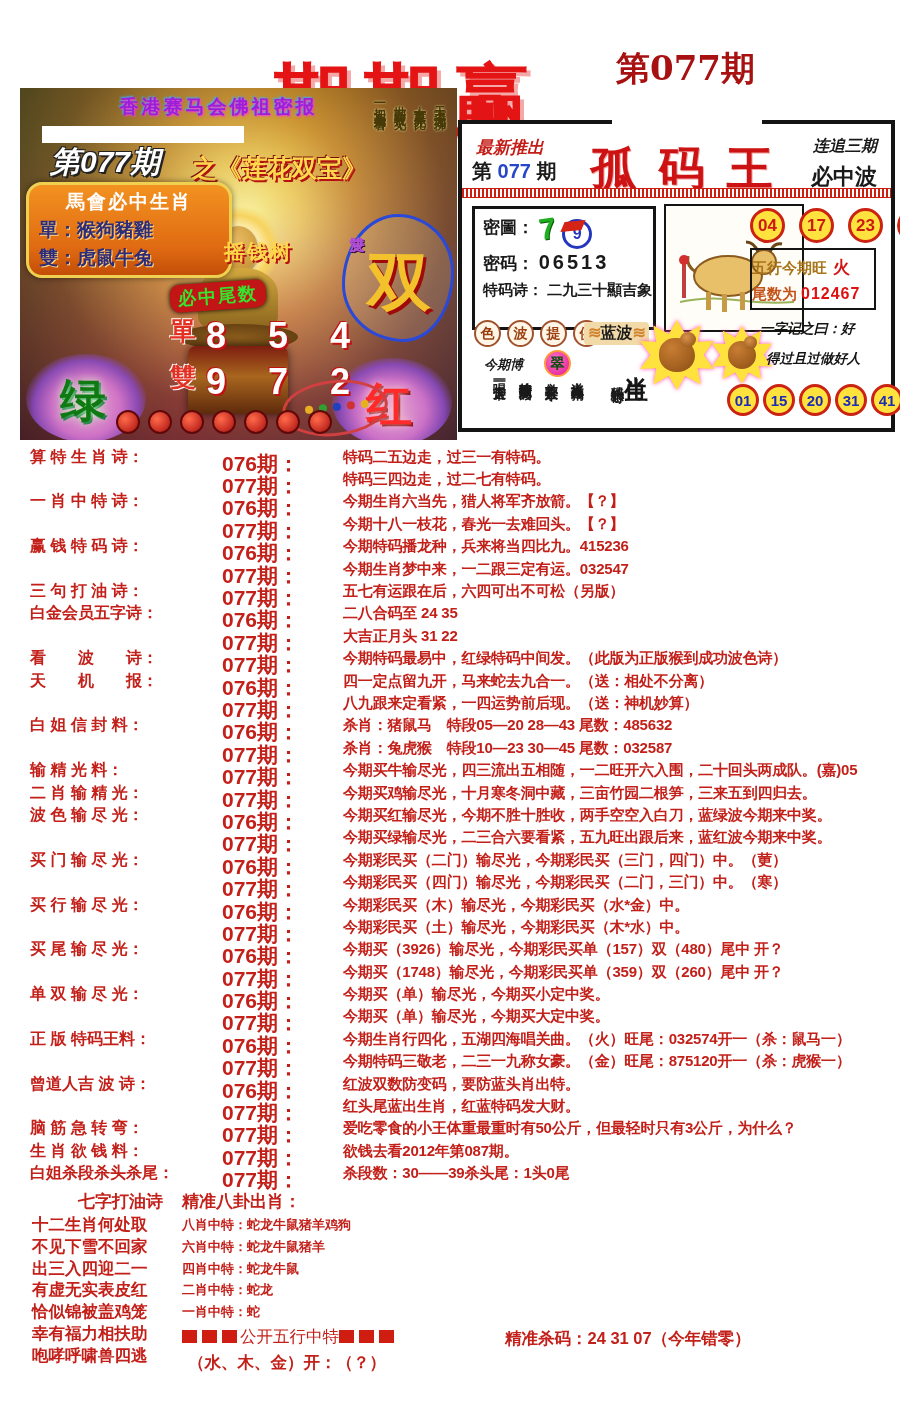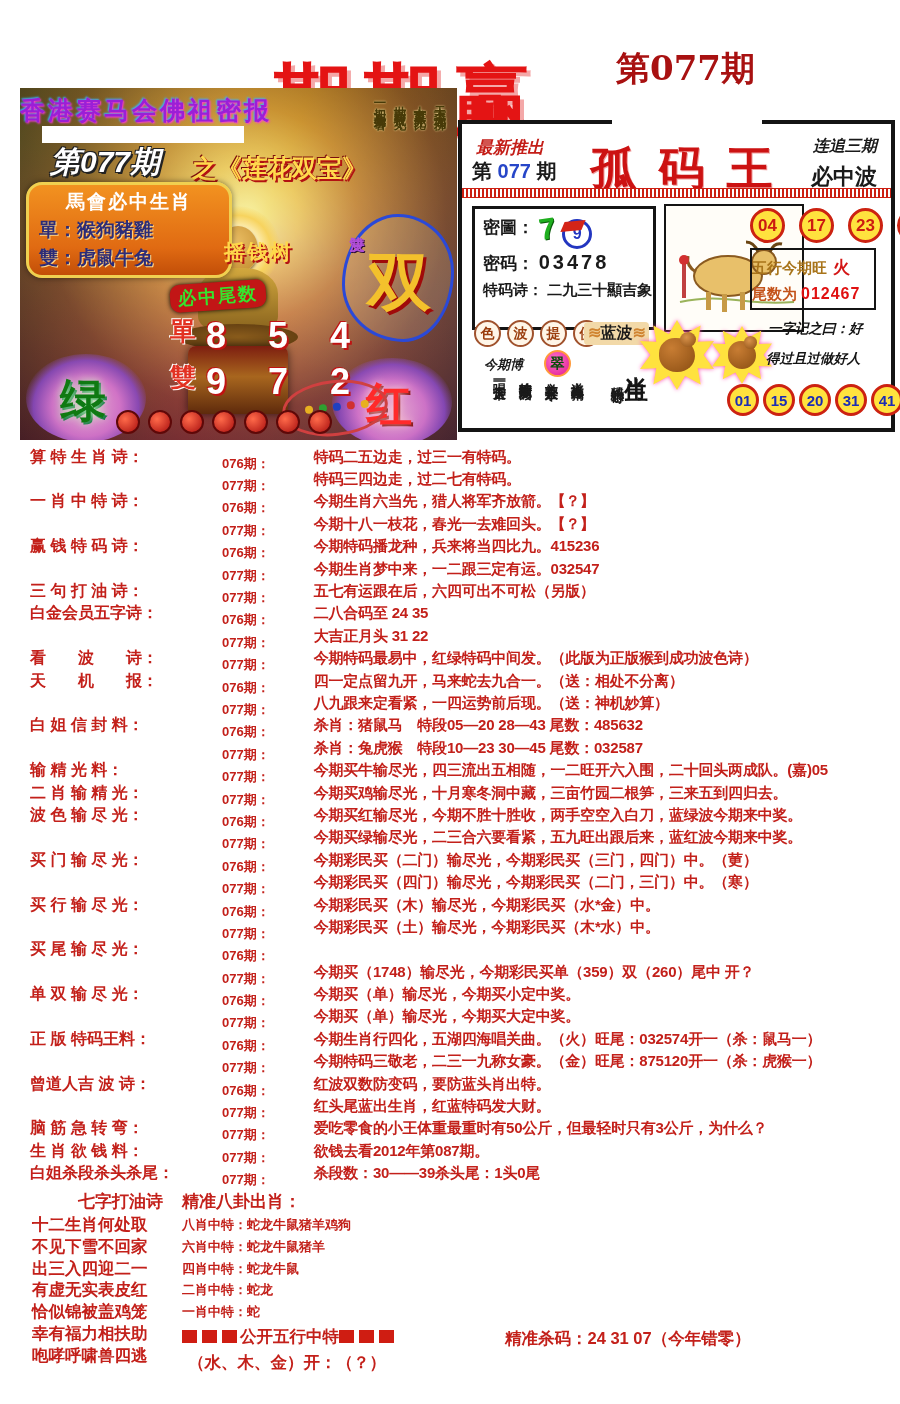--- a/index.html
+++ b/index.html
@@ -12,21 +12,21 @@
     text-shadow:4px 4px 0 #f4a8a8;white-space:nowrap;margin-top:44px;}
   .issue-no{position:absolute;left:616px;top:46px;font-family:"DejaVu Serif",serif;
     font-size:34px;font-weight:900;color:#a81111;white-space:nowrap;}
 
   
   .poster-l{position:absolute;left:20px;top:88px;width:437px;height:352px;overflow:hidden;
     background:radial-gradient(ellipse at 52% 36%,#f7ef9e 0%,#e9c35e 16%,#c08030 34%,#6e3a16 62%,#2c1408 100%);}
   .poster-l::after{content:"";position:absolute;inset:0;
     background:conic-gradient(from 200deg at 55% 40%,rgba(255,0,200,.18),rgba(0,255,120,.14),rgba(255,230,0,.16),rgba(80,120,255,.16),rgba(255,0,200,.18));
     mix-blend-mode:screen;pointer-events:none;}
-  .masthead{position:absolute;left:0;right:40px;top:6px;text-align:left;font-size:25px;font-weight:900;
+  .masthead{position:absolute;left:0;right:40px;top:6px;text-align:center;font-size:19px;font-weight:900;
     color:#9b1fd6;letter-spacing:3px;text-shadow:1px 1px 2px #ff3bd4,-1px -1px 2px #35b6ff;z-index:3;}
   .censor-strip{position:absolute;left:22px;top:38px;width:202px;height:17px;background:#fff;z-index:3;}
   .poster-issue{position:absolute;left:30px;top:54px;font-size:30px;font-weight:900;font-style:italic;color:#fff;
     text-shadow:2px 2px 0 #222,-1px -1px 0 #222,1px -1px 0 #222,-1px 1px 0 #222;z-index:3;}
   .poster-series{position:absolute;left:172px;top:64px;font-size:25px;font-weight:900;color:#ffd94d;
     text-shadow:2px 2px 0 #b31212,-1px -1px 0 #7d0d0d;z-index:3;white-space:nowrap;}
   .vpoem{position:absolute;right:6px;top:8px;height:170px;writing-mode:vertical-rl;z-index:3;
     font-size:12.5px;font-weight:900;color:#473a08;letter-spacing:2px;}
   .vpoem div{margin:0 3px;text-shadow:0 0 2px #f7e7a0;}
   .zbox{position:absolute;left:6px;top:94px;width:200px;height:90px;border:3px solid #f0d050;border-radius:16px;
@@ -124,40 +124,40 @@
   .vcols div{margin:0 8px;letter-spacing:1px;}
   .xinshui{position:absolute;left:146px;top:252px;writing-mode:vertical-rl;font-size:13px;font-weight:900;color:#1a1a1a;letter-spacing:1px;}
   .shengxiao{position:absolute;left:158px;top:234px;writing-mode:vertical-rl;font-size:24px;font-weight:900;color:#141414;}
   .star{position:absolute;filter:drop-shadow(0 0 2px #ff49b0);}
   .star .shape{width:100%;height:100%;background:#ffe23e;
     clip-path:polygon(50% 0%,61% 20%,82% 8%,78% 31%,100% 30%,86% 50%,100% 70%,78% 69%,82% 92%,61% 80%,50% 100%,39% 80%,18% 92%,22% 69%,0% 70%,14% 50%,0% 30%,22% 31%,18% 8%,39% 20%);}
   .star .animal{position:absolute;left:26%;top:26%;width:48%;height:48%;border-radius:46% 54% 50% 50%;
     background:radial-gradient(circle at 35% 30%,#c87d33,#8a4d12);}
   .star .animal::after{content:"";position:absolute;left:58%;top:-18%;width:45%;height:45%;border-radius:50%;
     background:radial-gradient(circle at 40% 35%,#d9924a,#8a4d12);}
-  .motto1{position:absolute;left:298px;top:196px;font-size:13.5px;font-weight:900;font-style:italic;color:#141414;white-space:nowrap;margin-left:8px;}
+  .motto1{position:absolute;left:298px;top:196px;font-size:13.5px;font-weight:900;font-style:italic;color:#141414;white-space:nowrap;}
   .motto2{position:absolute;left:304px;top:226px;font-size:13.5px;font-weight:900;font-style:italic;color:#141414;white-space:nowrap;}
   .balls-bottom{left:265px;top:260px;gap:4px;}
   .balls-bottom .ball{width:26px;height:26px;font-size:15px;color:#1b2cb5;}
 
   
   .tip-rows{position:absolute;left:30px;top:446px;right:6px;}
   .trow{display:flex;height:22.4px;align-items:center;white-space:nowrap;gap:42px;}
   .tlabel{flex:0 0 150px;font-size:16px;font-weight:900;color:#c3201a;}
-  .tperiod{font-size:13px;font-weight:900;color:#c3201a;margin-right:2px;margin-top:13px;}
+  .tperiod{font-size:21px;font-weight:900;color:#c3201a;margin-right:2px;margin-top:13px;}
   .ttext{font-size:15px;font-weight:900;color:#c3201a;letter-spacing:-0.2px;}
 
   
   .poem-title{position:absolute;left:78px;top:1190px;font-size:17px;font-weight:900;color:#c3201a;}
   .poem-lines{position:absolute;left:32px;top:1214px;}
   .poem-lines div{font-size:16.5px;font-weight:900;color:#c3201a;line-height:21.8px;white-space:nowrap;}
   .bagua-title{position:absolute;left:182px;top:1190px;font-size:17px;font-weight:900;color:#c3201a;}
   .bagua-lines{position:absolute;left:182px;top:1214px;}
   .bagua-lines div{font-size:13px;font-weight:900;color:#c3201a;line-height:21.8px;white-space:nowrap;}
-  .wuxing-line{position:absolute;left:182px;top:1326px;font-size:16.5px;font-weight:700;color:#c3201a;white-space:nowrap;}
+  .wuxing-line{position:absolute;left:182px;top:1326px;font-size:16.5px;font-weight:400;color:#c3201a;white-space:nowrap;}
   .blocks{display:inline-block;width:58px;height:13px;vertical-align:-1px;
     background:repeating-linear-gradient(90deg,#cf1d12 0 15px,transparent 15px 20px);}
   .wuxing-open{position:absolute;left:188px;top:1352px;font-size:16.5px;font-weight:900;color:#c3201a;white-space:nowrap;}
   .shacode{position:absolute;left:505px;top:1328px;font-size:16.5px;font-weight:900;color:#c3201a;white-space:nowrap;}
 </style>
 </head>
 <body>
 
 <div class="page">
 
@@ -239,21 +239,21 @@
 
     <div class="secret-box">
       <div class="secret-row">
         <span>密圖：</span>
         <span class="g7">7</span>
         <span class="b9">9</span>
         <span class="rknot"></span>
       </div>
       <div class="secret-row">
         <span>密码：</span>
-        <span class="code-num">03478</span>
+        <span class="code-num">06513</span>
       </div>
       <div class="secret-row" style="font-size:15px;">
         <span>特码诗：</span>
         <span>二九三十顯吉象</span>
       </div>
     </div>
 
     <div class="ox-box">
       <svg width="136" height="124" viewBox="0 0 136 124">
         <circle cx="96" cy="22" r="9" fill="#8fb2dd"></circle>
@@ -434,20 +434,21 @@
         <span class="ttext">今期彩民买（木）输尽光，今期彩民买（水*金）中。</span>
       </div>
       <div class="trow">
         <span class="tlabel"></span>
         <span class="tperiod">077期：</span>
         <span class="ttext">今期彩民买（土）输尽光，今期彩民买（木*水）中。</span>
       </div>
       <div class="trow">
         <span class="tlabel">买 尾 输 尽 光：</span>
         <span class="tperiod">076期：</span>
+        <span class="ttext">今期买（3926）输尽光，今期彩民买单（157）双（480）尾中 开？</span>
       </div>
       <div class="trow">
         <span class="tlabel"></span>
         <span class="tperiod">077期：</span>
         <span class="ttext">今期买（1748）输尽光，今期彩民买单（359）双（260）尾中 开？</span>
       </div>
       <div class="trow">
         <span class="tlabel">单 双 输 尽 光：</span>
         <span class="tperiod">076期：</span>
         <span class="ttext">今期买（单）输尽光，今期买小定中奖。</span>

